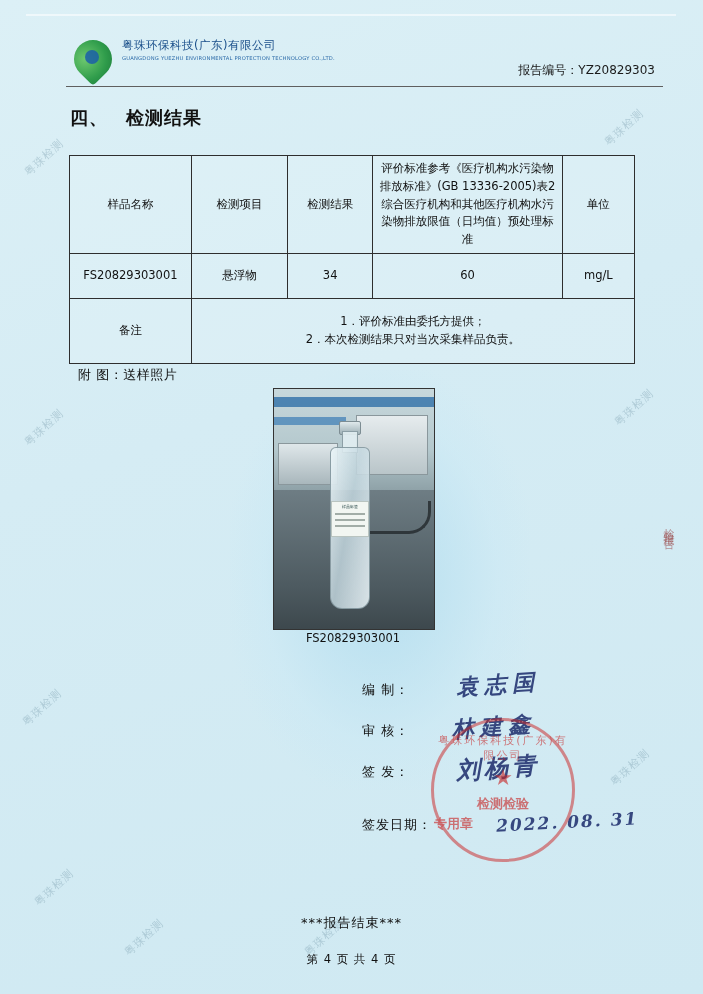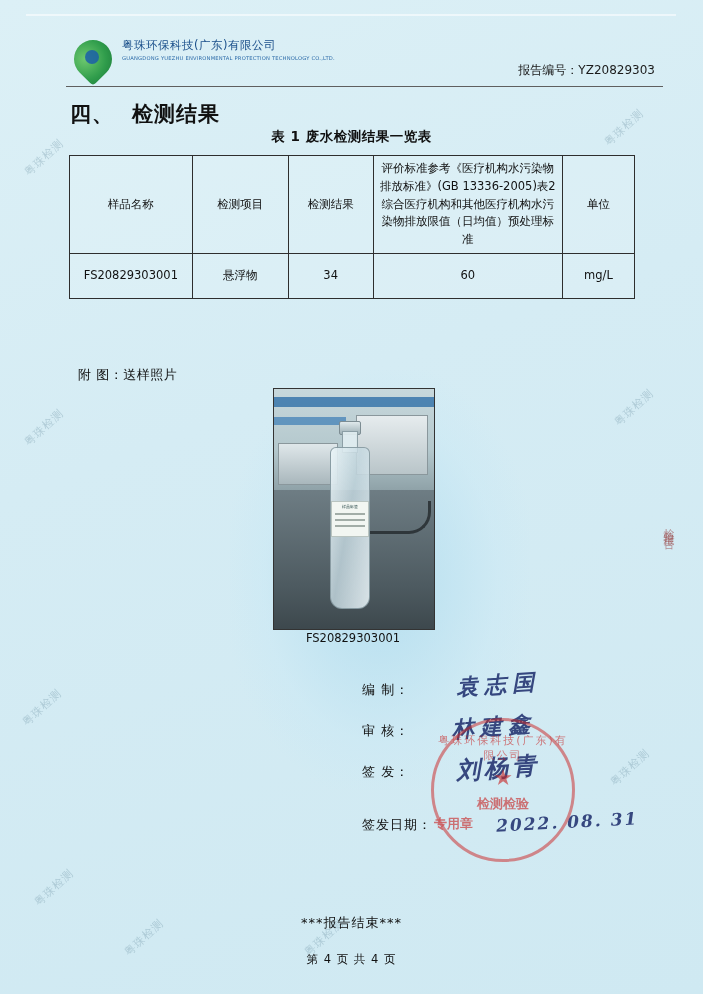--- a/index.html
+++ b/index.html
@@ -85,22 +85,22 @@
   }
   .hr-line {
     position: absolute;
     left: 66px; right: 40px; top: 86px;
     height: 1px; background: #5f5f5f;
   }
 
   
   .section-title {
     position: absolute;
-    left: 70px; top: 100px;
-    font-size: 21px;
+    left: 70px; top: 106px;
+    font-size: 18px;
     font-weight: bold;
     color: #111;
     font-family: Liberation Sans, sans-serif;
     letter-spacing: 1px;
   }
   .section-title .num { margin-right: 18px; }
 
   .table-caption {
     position: absolute;
     left: 0; right: 0; top: 128px;
@@ -383,37 +383,43 @@
       <div class="company-en">GUANGDONG YUEZHU ENVIRONMENTAL PROTECTION TECHNOLOGY CO.,LTD.</div>
     </div>
     <div class="report-no">报告编号：YZ20829303</div>
   </div>
   <div class="hr-line"></div>
 
   <div class="section-title">
     <span class="num">四、</span><span>检测结果</span>
   </div>
 
-  <div class="table-caption">表 1  废水检测结果一览表</div>
 
   <table class="result">
     <tbody>
         <tr class="hrow">
       <th class="col-name">样品名称</th>
       <th class="col-item">检测项目</th>
       <th class="col-res">检测结果</th>
       <th class="col-std std-cell">评价标准参考《医疗机构水污染物排放标准》(GB 13336-2005)表2  综合医疗机构和其他医疗机构水污染物排放限值（日均值）预处理标准</th>
       <th class="col-unit">单位</th>
     </tr>
     <tr class="drow">
       <td>FS20829303001</td>
       <td>悬浮物</td>
       <td>34</td>
       <td>60</td>
       <td>mg/L</td>
+    </tr>
+    <tr class="remark-row">
+      <td>备注</td>
+      <td class="remark-list" colspan="4">
+        <div>1．评价标准由委托方提供；</div>
+        <div>2．本次检测结果只对当次采集样品负责。</div>
+      </td>
     </tr>
   </tbody>
     </table>
 
   <div class="attach-label">附 图：送样照片</div>
 
   <div class="photo-frame">
     <div class="ph-bg-top"></div>
     <div class="ph-bg-bottom"></div>
     <div class="ph-blue-strip"></div>

